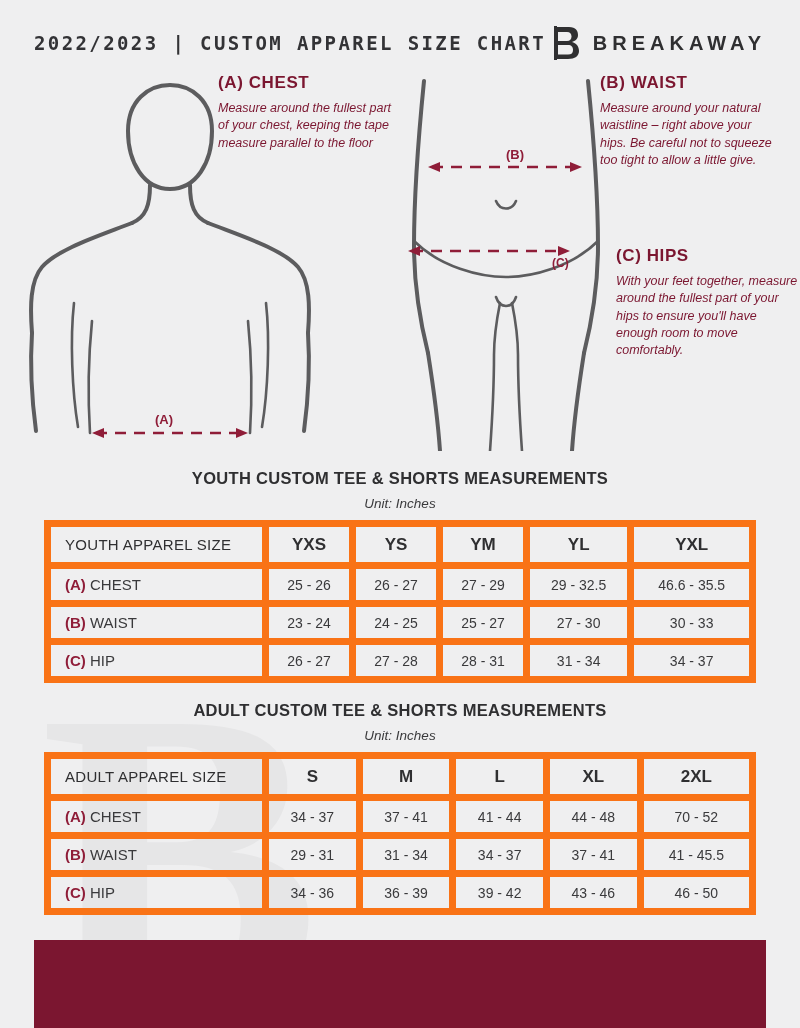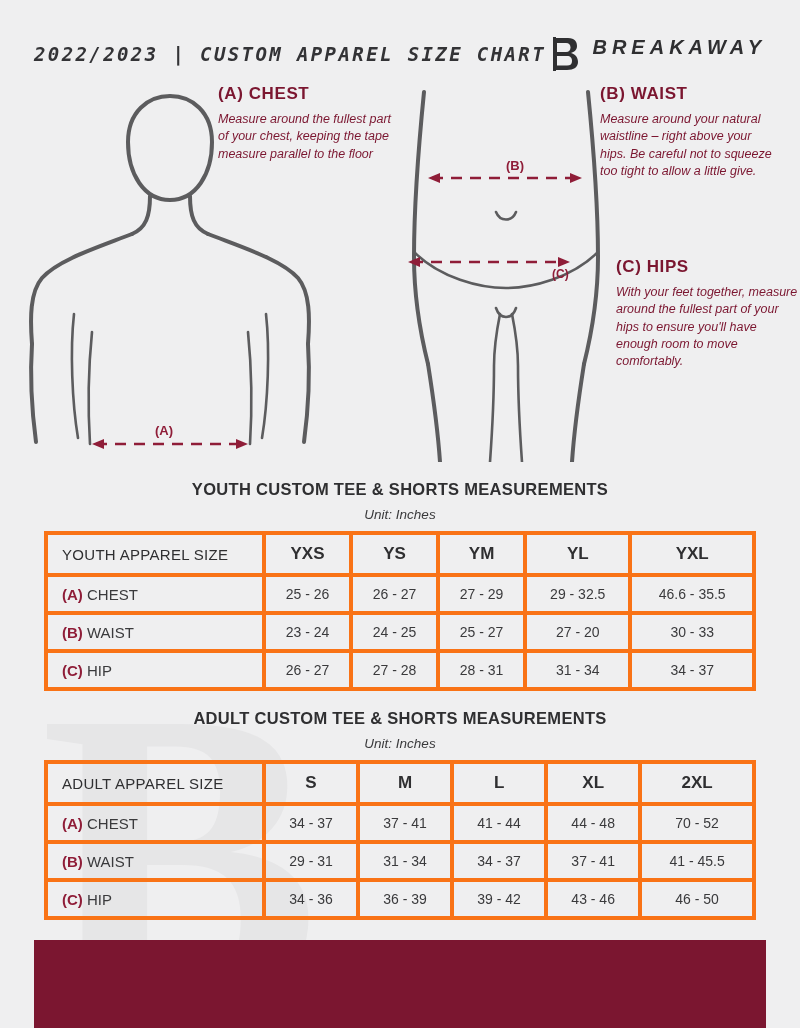--- a/index.html
+++ b/index.html
@@ -30,34 +30,33 @@
     user-select: none;
     z-index: 0;
   }
   .content { position: relative; z-index: 2; }
 
   
   .header {
     display: flex;
     align-items: center;
     justify-content: space-between;
-    padding: 36px 34px 0 34px;
-    font-style: italic;
+    padding: 25px 34px 0 34px;
   }
   .header-title {
     font-size: 19px;
     font-weight: bold;
     letter-spacing: 2.4px;
     color: #333336;
     font-family: "DejaVu Sans Mono", monospace;
     white-space: nowrap;
   }
   .brand {
     display: flex;
-    align-items: flex-start;
+    align-items: center;
     gap: 12px;
   }
   .brand-mark {
     width: 34px; height: 36px;
     position: relative;
   }
   .brand-name {
     font-size: 20px;
     font-weight: bold;
     letter-spacing: 5px;
@@ -111,21 +110,21 @@
     margin-top: 8px;
     margin-bottom: 9px;
   }
   table {
     border-collapse: collapse;
     width: 712px;
     margin: 0 auto;
     background: transparent;
   }
   th, td {
-    border: 4px solid #f97316;
+    border: 7px solid #f97316;
     text-align: center;
     font-size: 14px;
     color: #3a3a3c;
     height: 38px;
     padding: 0 4px;
     margin-left: 41px;
   }
   thead th {
     font-weight: bold;
     font-size: 17px;
@@ -296,21 +295,21 @@
             <td>46.6 - 35.5</td>
           </tr>
           <tr>
             <td class="row-head">
               <span class="lbl">(B)</span>
               <span>WAIST</span>
             </td>
             <td>23 - 24</td>
             <td>24 - 25</td>
             <td>25 - 27</td>
-            <td>27 - 20</td>
+            <td>27 - 30</td>
             <td>30 - 33</td>
           </tr>
           <tr>
             <td class="row-head">
               <span class="lbl">(C)</span>
               <span>HIP</span>
             </td>
             <td>26 - 27</td>
             <td>27 - 28</td>
             <td>28 - 31</td>

